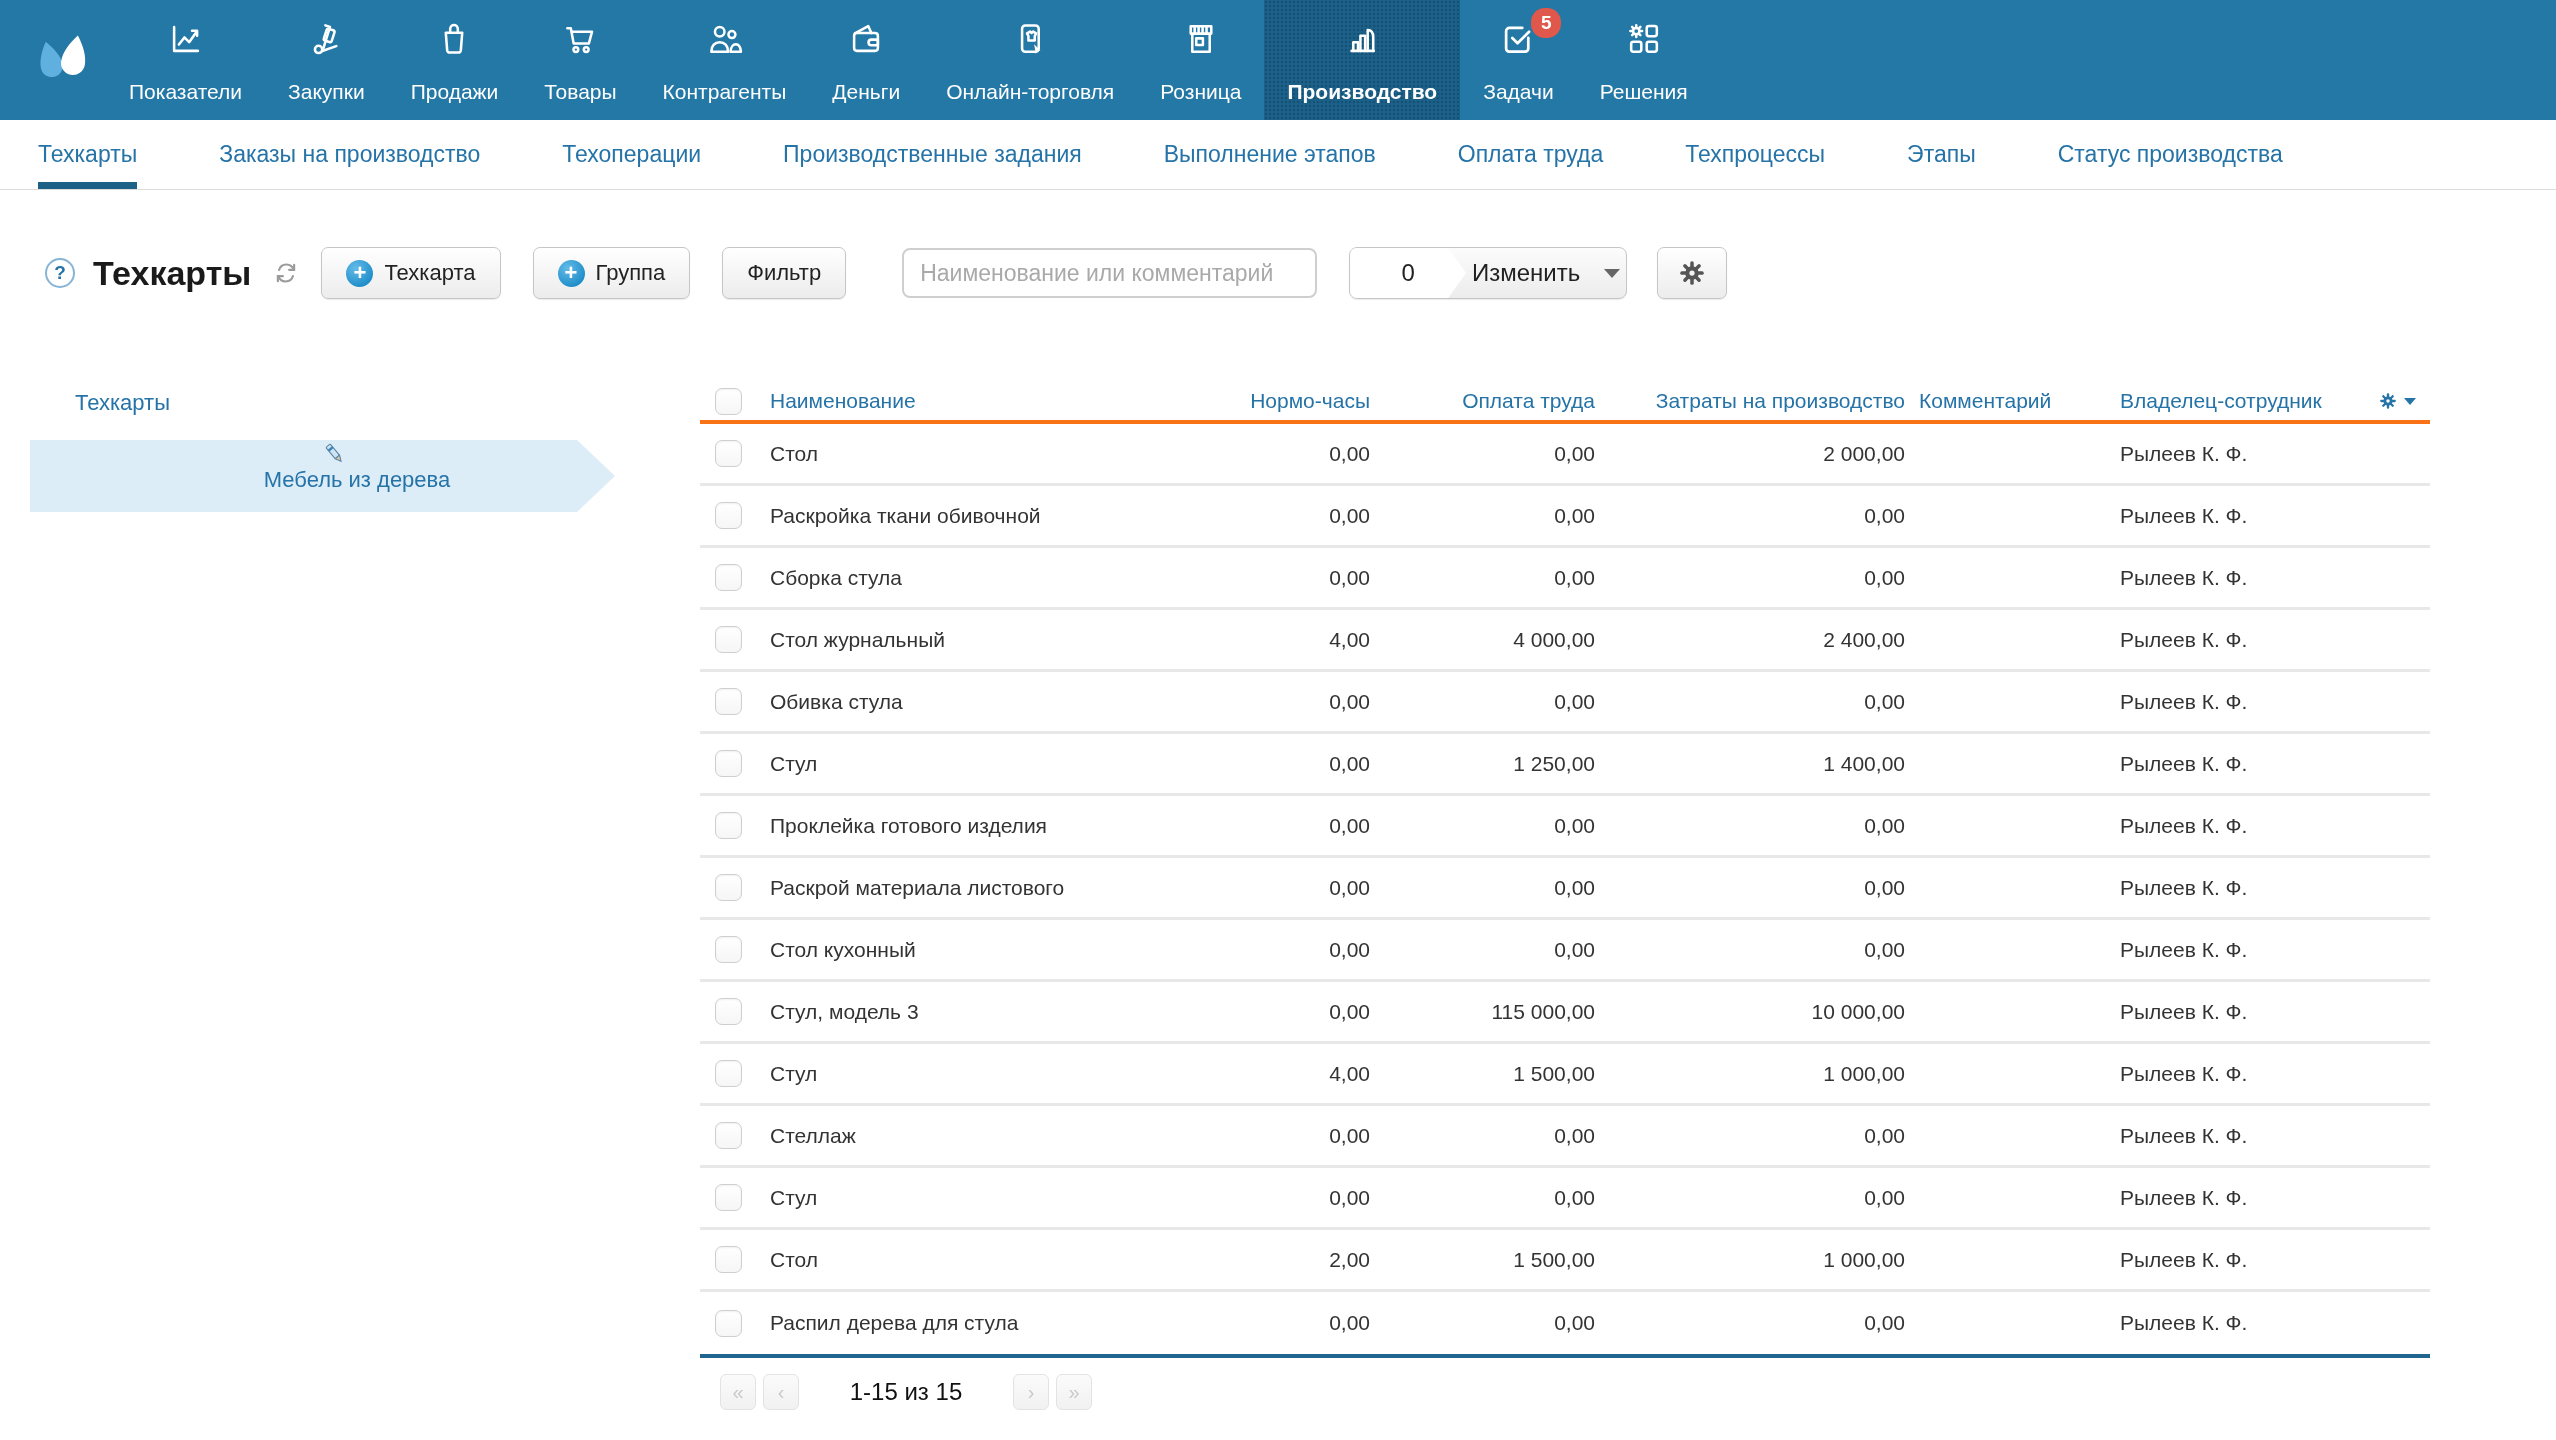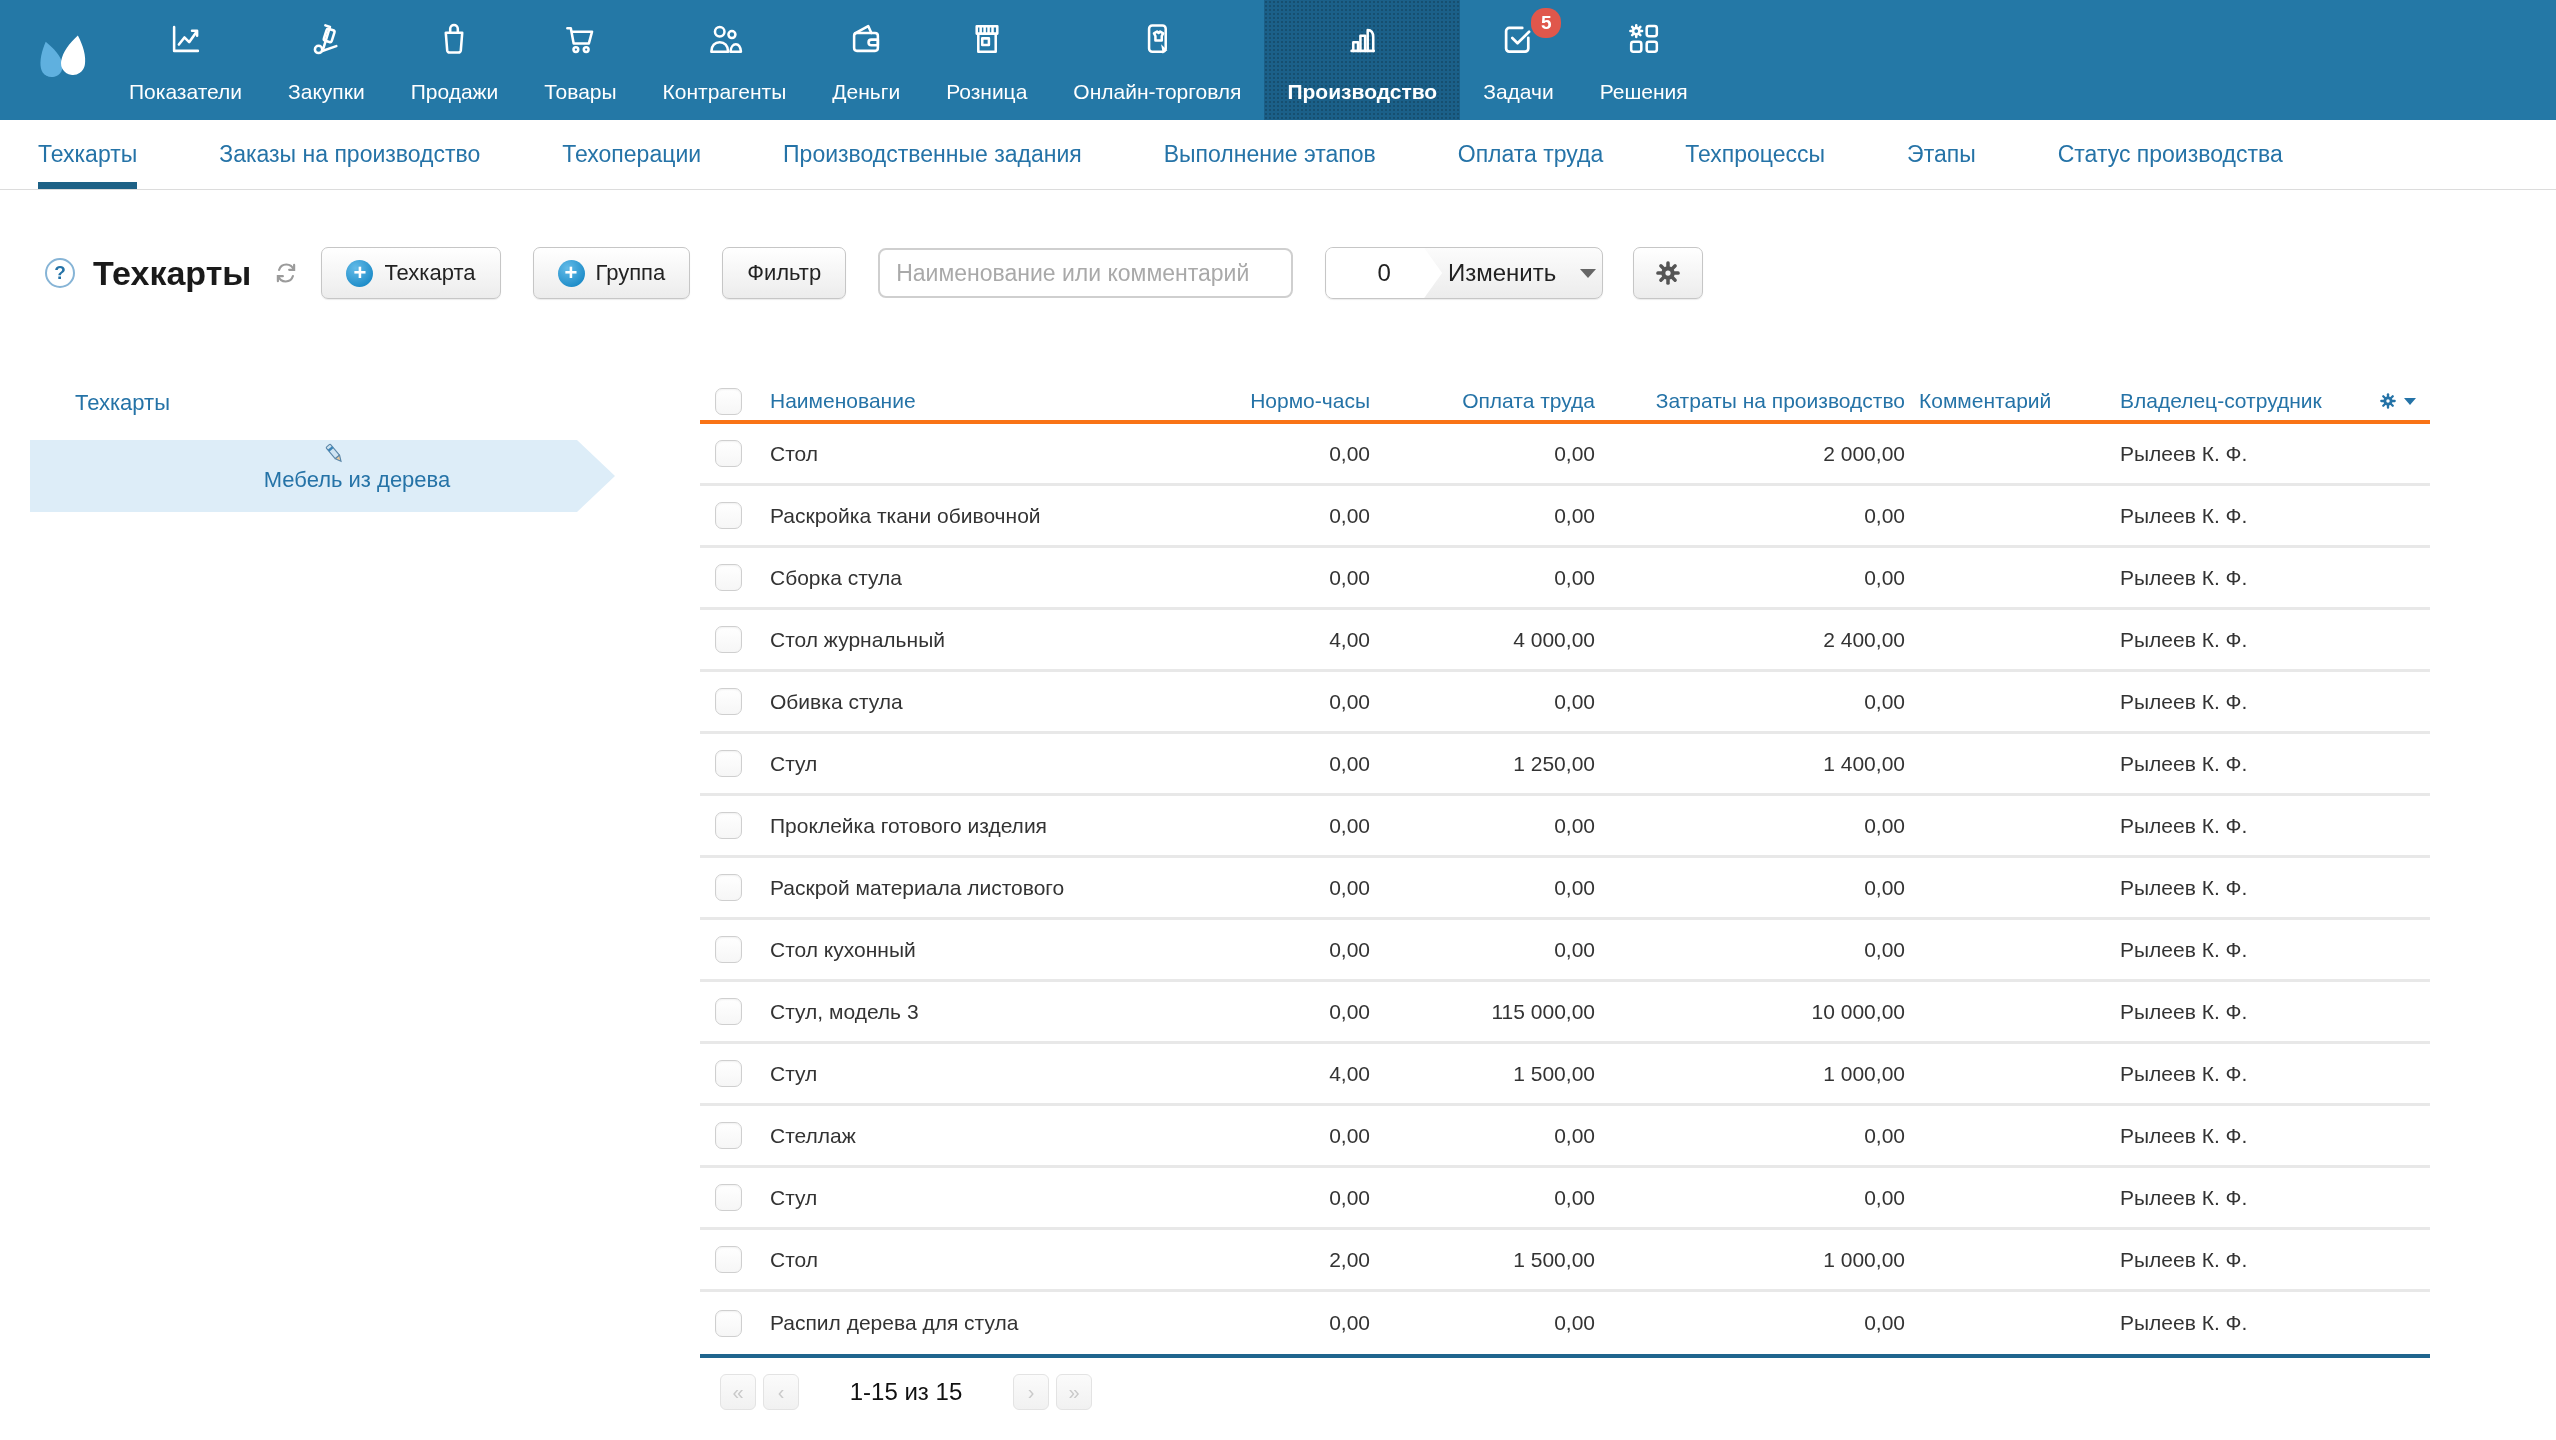--- a/index.html
+++ b/index.html
@@ -36,21 +36,21 @@
   .btn{height:52px;border:1px solid #c6c6c6;border-radius:7px;
     background:linear-gradient(#ffffff,#ececec);box-shadow:0 1px 1px rgba(0,0,0,0.08);
     display:flex;align-items:center;justify-content:center;font-size:22px;color:#222;
     padding:0 24px;cursor:pointer;white-space:nowrap;}
   .btn .plus{width:27px;height:27px;border-radius:50%;
     background:radial-gradient(circle at 35% 30%, #63bbe8, #1f8dc9 75%);
     color:#fff;font-size:22px;font-weight:700;display:flex;align-items:center;justify-content:center;
     margin-right:11px;line-height:1;}
   .grp{display:flex;margin-left:22px;}
   .grp .btn{margin-right:32px;}
-  .search{width:415px;height:50px;border:2px solid #cfcfcf;border-radius:8px;
+  .search{margin-left:24px;width:415px;height:50px;border:2px solid #cfcfcf;border-radius:8px;
     font-size:23px;color:#333;padding:0 16px;outline:none;font-family:"Liberation Sans",sans-serif;}
   .search::placeholder{color:#a9a9a9;}
   .counter{margin-left:32px;width:278px;height:52px;border:1px solid #c6c6c6;border-radius:8px;
     background:linear-gradient(#fcfcfc,#ececec);display:flex;overflow:hidden;box-shadow:0 1px 1px rgba(0,0,0,0.08);}
   .counter-num{width:116px;background:#fff;display:flex;align-items:center;justify-content:center;
     font-size:24px;color:#222;clip-path:polygon(0 0,calc(100% - 18px) 0,100% 50%,calc(100% - 18px) 100%,0 100%);}
   .counter-action{flex:1;display:flex;align-items:center;justify-content:center;gap:24px;
     font-size:24px;color:#222;cursor:pointer;}
   .caret{width:0;height:0;border-left:8px solid transparent;border-right:8px solid transparent;
     border-top:9px solid #666;}
@@ -167,39 +167,39 @@
         <path d="M5 8.4l8.4-4.6 2 4.4"></path>
           <rect x="4.5" y="8.2" width="15" height="11.3" rx="1.8"></rect>
         <path d="M15.4 12.4h4.1v3.6h-4.1a1.8 1.8 0 0 1 0-3.6z"></path>
       </svg>
       </span>
     <span class="nav-label">Деньги</span>
   </div>
 
   <div class="nav-item">
     <span class="nav-icon">
+      <svg viewBox="0 0 24 24" fill="none" stroke="#fff" stroke-width="1.6" stroke-linecap="round" stroke-linejoin="round">
+        <rect x="7" y="3.5" width="10.5" height="16.5" rx="2"></rect>
+        <path d="M10.1 8.4l1.9-1.1 1 .9 1-.9 1.9 1.1-.9 1.7v2.8h-4v-2.8z"></path>
+        <path d="M14.6 15.3l4 4-2 .3-.9 1.9z" fill="#fff" stroke="none"></path>
+      </svg>
+      </span>
+    <span class="nav-label">Онлайн-торговля</span>
+  </div>
+
+  <div class="nav-item">
+    <span class="nav-icon">
       <svg viewBox="0 0 24 24" fill="none" stroke="#fff" stroke-width="1.6" stroke-linejoin="round">
         <rect x="5.5" y="4" width="13" height="4.6"></rect>
           <path d="M8 4v4.6M10.5 4v4.6M13 4v4.6M15.5 4v4.6"></path>
         <path d="M6.5 8.6V20h11V8.6"></path>
           <rect x="9" y="11.6" width="4.2" height="4.2"></rect>
       </svg>
       </span>
     <span class="nav-label">Розница</span>
-  </div>
-
-  <div class="nav-item">
-    <span class="nav-icon">
-      <svg viewBox="0 0 24 24" fill="none" stroke="#fff" stroke-width="1.6" stroke-linecap="round" stroke-linejoin="round">
-        <rect x="7" y="3.5" width="10.5" height="16.5" rx="2"></rect>
-        <path d="M10.1 8.4l1.9-1.1 1 .9 1-.9 1.9 1.1-.9 1.7v2.8h-4v-2.8z"></path>
-        <path d="M14.6 15.3l4 4-2 .3-.9 1.9z" fill="#fff" stroke="none"></path>
-      </svg>
-      </span>
-    <span class="nav-label">Онлайн-торговля</span>
   </div>
 
   <div class="nav-item active">
     <span class="nav-icon">
       <svg viewBox="0 0 24 24" fill="none" stroke="#fff" stroke-width="1.6" stroke-linecap="round" stroke-linejoin="round">
         <path d="M6.5 19.5v-5.5h3v5.5"></path>
           <path d="M11 19.5V10h3v9.5"></path>
         <path d="M15.6 19.5V6.3c2.3 0 3.5 1.9 3.5 4.6v8.6"></path>
           <path d="M5.4 19.5h14"></path>
       </svg>

